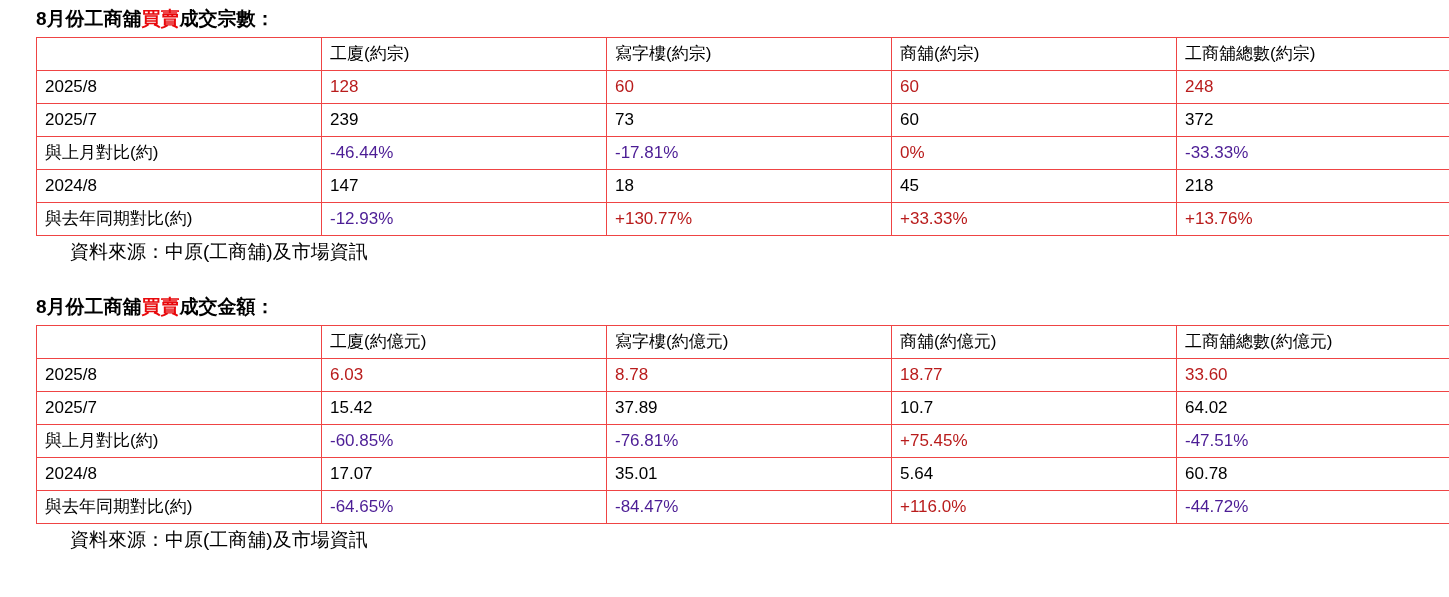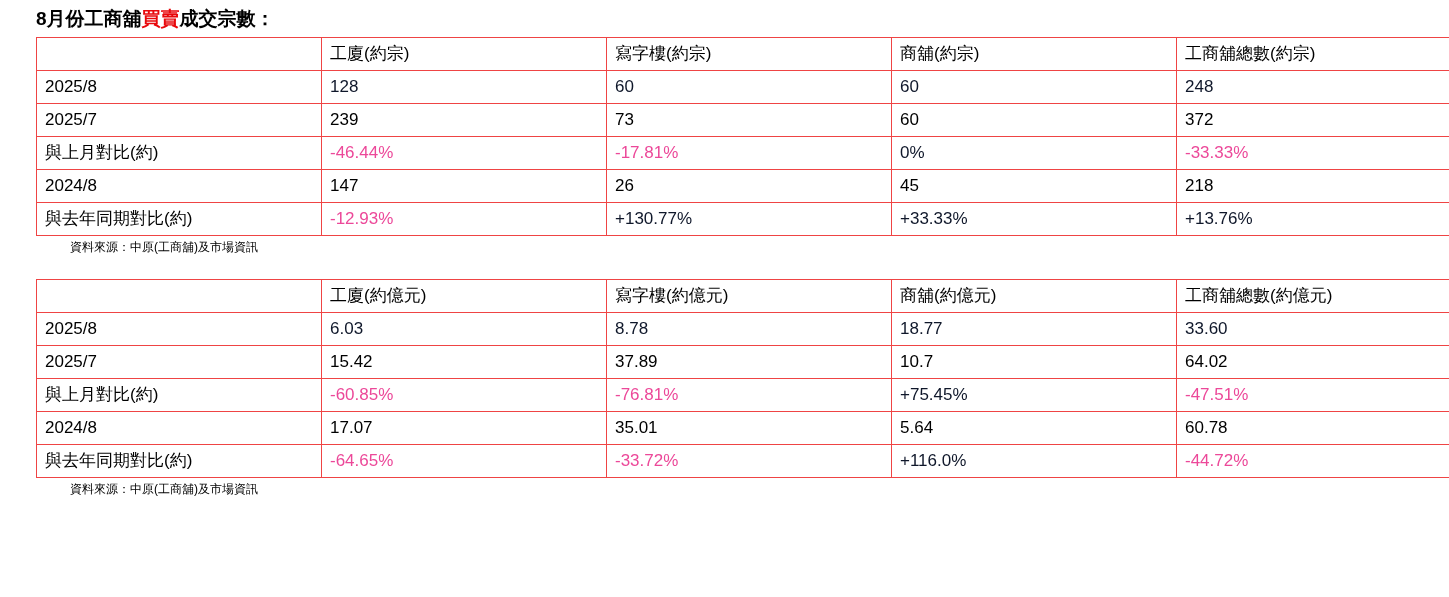--- a/index.html
+++ b/index.html
@@ -64,29 +64,29 @@
   td.rowlabel-bold {
     font-weight: bold;
     padding-left: 16px;
     margin-left: 42px;
   }
   td.rowlabel-plain {
     padding-left: 16px;
     margin-top: 13px;
   }
   td.val-red {
-    color: #ec4899;
+    color: #4c1d95;
     font-weight: bold;
   }
   td.val-black-bold {
-    color: #0f172a;
+    color: #b91c1c;
     font-weight: bold;
   }
   .source {
-    font-size: 12px;
+    font-size: 19px;
     padding: 4px 0 0 34px;
     line-height: 1.3;
     white-space: nowrap;
   }
   .gap {
     height: 24px;
   }
 </style>
 </head>
 <body>
@@ -123,39 +123,42 @@
         <tr>
           <td class="col-label rowlabel-bold">與上月對比(約)</td>
           <td class="col-d val-red">-46.44%</td>
           <td class="col-d val-red">-17.81%</td>
           <td class="col-d val-black-bold">0%</td>
           <td class="col-d val-red">-33.33%</td>
         </tr>
         <tr>
           <td class="col-label rowlabel-plain">2024/8</td>
           <td class="col-d">147</td>
-          <td class="col-d">26</td>
+          <td class="col-d">18</td>
           <td class="col-d">45</td>
           <td class="col-d">218</td>
         </tr>
         <tr>
           <td class="col-label rowlabel-bold">與去年同期對比(約)</td>
           <td class="col-d val-red">-12.93%</td>
           <td class="col-d val-black-bold">+130.77%</td>
           <td class="col-d val-black-bold">+33.33%</td>
           <td class="col-d val-black-bold">+13.76%</td>
         </tr>
       </tbody>
     </table>
     <div class="source">資料來源：中原(工商舖)及市場資訊</div>
   </div>
 
   <div class="gap"></div>
 
   <div class="section">
+    <div class="section-title">
+      <span>8月份工商舖</span><span class="hl">買賣</span><span>成交金額：</span>
+    </div>
     <table class="data-table">
       <tbody>
         <tr class="head-row">
           <td class="col-label"></td>
           <td class="col-d">工廈(約億元)</td>
           <td class="col-d">寫字樓(約億元)</td>
           <td class="col-d">商舖(約億元)</td>
           <td class="col-d">工商舖總數(約億元)</td>
         </tr>
         <tr>
@@ -182,21 +185,21 @@
         <tr>
           <td class="col-label rowlabel-plain">2024/8</td>
           <td class="col-d">17.07</td>
           <td class="col-d">35.01</td>
           <td class="col-d">5.64</td>
           <td class="col-d">60.78</td>
         </tr>
         <tr>
           <td class="col-label rowlabel-bold">與去年同期對比(約)</td>
           <td class="col-d val-red">-64.65%</td>
-          <td class="col-d val-red">-33.72%</td>
+          <td class="col-d val-red">-84.47%</td>
           <td class="col-d val-black-bold">+116.0%</td>
           <td class="col-d val-red">-44.72%</td>
         </tr>
       </tbody>
     </table>
     <div class="source">資料來源：中原(工商舖)及市場資訊</div>
   </div>
 
 </div>
 

